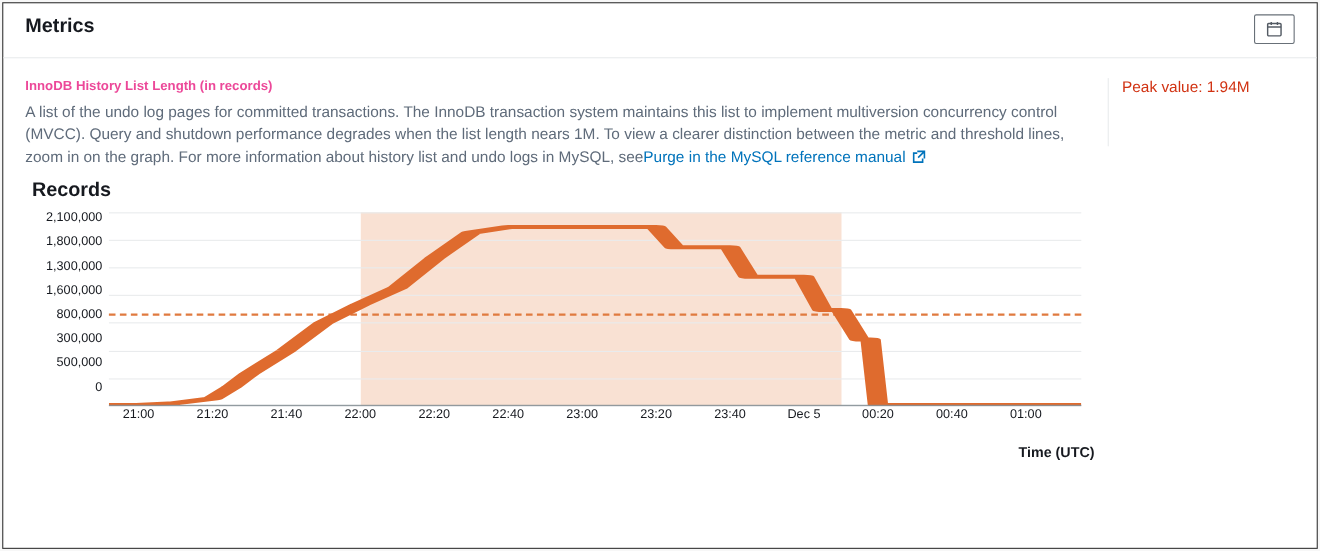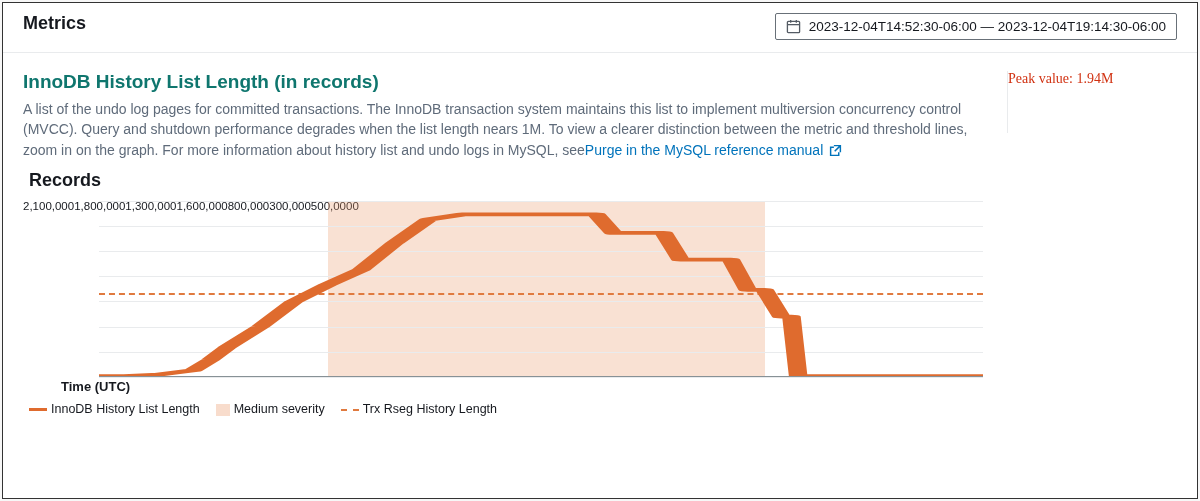--- a/index.html
+++ b/index.html
@@ -5,60 +5,59 @@
   * { box-sizing: border-box; margin: 0; padding: 0; }
   body { font-family: -apple-system, "Segoe UI", Helvetica, Arial, sans-serif; background: #f7f7f7; padding: 2px; }
   .frame { background: #fff; border: 1px solid #333; width: 1196px; height: 497px; }
   .header { display: flex; align-items: flex-start; justify-content: space-between; padding: 10px 20px 12px; border-bottom: 1px solid #e9ebed; gap: 39px; }
   .header h1 { font-size: 18px; font-weight: 700; color: #16191f; }
   .timerange { display: flex; align-items: center; border: 1px solid #687078; border-radius: 2px; padding: 5px 10px; font-size: 13.5px; color: #16191f; gap: 8px; }
   .timerange svg { flex-shrink: 0; }
   .content { display: flex; padding: 18px 20px 12px; gap: 24px; }
   .left { flex: 1; min-width: 0; }
   .right { width: 170px; flex-shrink: 0; padding-top: 0; }
-  .chart-title { font-size: 19px; font-weight: 700; color: #0f766e; margin-bottom: 6px; }
+  .chart-title { font-size: 12px; font-weight: 700; color: #ec4899; margin-bottom: 6px; }
   .chart-desc { font-size: 14px; color: #5f6b7a; line-height: 1.45; margin-bottom: 8px; }
   .chart-desc a { color: #0073bb; text-decoration: none; }
   .ext-icon { display: inline-block; vertical-align: -2px; margin-left: 2px; }
   .peak { color: #d13212; font-size: 14px; margin-bottom: 3px; }
   .thresh { color: #16191f; font-size: 14px; }
   .ylabel-top { font-size: 18px; font-weight: 700; color: #16191f; margin: 6px 0 10px 6px; }
   .plot-wrap { display: flex; }
-  .yaxis { width: 76px; display: flex; flex-direction: row; font-size: 11.5px; color: #16191f; text-align: right; padding-right: 6px; }
+  .yaxis { width: 76px; display: flex; flex-direction: column; font-size: 11.5px; color: #16191f; text-align: right; padding-right: 6px; }
   .yaxis div { height: 22px; line-height: 1; }
   .plot { position: relative; flex: 1; height: 176px; margin-right: 12px; }
   .grid-line { position: absolute; left: 0; right: 0; border-top: 1px solid #e9ebed; }
   .severity-band { position: absolute; top: 0; bottom: 0; background: rgba(236, 156, 108, 0.30); }
   .threshold-line { position: absolute; left: 0; right: 0; border-top: 2px dashed #e07a3f; }
   svg.series { position: absolute; inset: 0; width: 100%; height: 100%; }
   .series path { fill: none; stroke: #df6b2e; stroke-width: 2.1; stroke-linejoin: round; }
   .baseline { position: absolute; left: 0; right: 0; bottom: 0; border-top: 1px solid #879196; }
   .xaxis { display: flex; margin-left: 76px; margin-right: 12px; position: relative; height: 30px; margin-top: 2px; }
   .xaxis .tick { position: absolute; font-size: 11.5px; color: #16191f; transform: translateX(-50%); top: 0; }
-  .xlabel { text-align: left; font-size: 13px; font-weight: 700; color: #16191f; margin: 2px 0 8px 38px; }
+  .xlabel { text-align: right; font-size: 13px; font-weight: 700; color: #16191f; margin: 2px 0 8px 38px; }
   .legend { display: flex; align-items: center; gap: 16px; font-size: 12.5px; color: #16191f; margin-left: 6px; }
   .leg-line { display: inline-block; width: 18px; height: 2.5px; background: #df6b2e; vertical-align: middle; margin-right: 4px; }
   .leg-box { display: inline-block; width: 14px; height: 12px; background: rgba(236,156,108,0.35); vertical-align: middle; margin-right: 4px; }
   .leg-dash { display: inline-block; width: 18px; height: 0; border-top: 2px dashed #e07a3f; vertical-align: middle; margin-right: 4px; }
-  .sep { border-left: 1px solid #e9ebed; margin-left: -12px; height: 62px; font-family: Liberation Serif, serif; }
+  .sep { border-left: 1px solid #e9ebed; margin-left: -12px; padding-left: 12px; height: 62px; }
 </style>
 </head>
 <body>
 
 <div class="frame">
   <div class="header">
     <h1>Metrics</h1>
     <div class="timerange">
       <svg width="15" height="15" viewBox="0 0 16 16">
           <rect x="1.5" y="2.5" width="13" height="12" rx="1" fill="none" stroke="#545b64" stroke-width="1.4"></rect>
           <line x1="1.5" y1="6" x2="14.5" y2="6" stroke="#545b64" stroke-width="1.4"></line>
           <line x1="5" y1="1" x2="5" y2="4" stroke="#545b64" stroke-width="1.4"></line>
           <line x1="11" y1="1" x2="11" y2="4" stroke="#545b64" stroke-width="1.4"></line>
         </svg>
-      <span>2023-12-04T14:52:30-06:00 — 2023-12-04T19:14:30-06:00</span>
     </div>
   </div>
 
   <div class="content">
     <div class="left">
       <div class="chart-title">InnoDB History List Length (in records)</div>
       <div class="chart-desc">
         <span>A list of the undo log pages for committed transactions. The InnoDB transaction system maintains this list to implement multiversion concurrency control (MVCC). Query and shutdown performance degrades when the list length nears 1M. To view a clearer distinction between the metric and threshold lines, zoom in on the graph. For more information about history list and undo logs in MySQL, see</span><a href="#"><span>Purge in the MySQL reference manual</span>
         <span class="ext-icon"><svg width="13" height="13" viewBox="0 0 16 16">
                 <path d="M6 2h8v8M14 2L7 9" stroke="#0073bb" stroke-width="1.8" fill="none"></path>
@@ -92,26 +91,36 @@
               <div class="grid-line" style="top: 100%;"></div>
             </div>
           <div class="threshold-line" id="threshold" style="top: 52.381%;"></div>
           <svg class="series" id="series-svg" viewBox="0 0 100 100" preserveAspectRatio="none">
               <path id="series-path" d="M0.00 99.52 L3.04 99.52 L6.84 98.57 L10.65 96.19 L12.55 90.48 L14.45 83.33 L18.25 71.43 L22.05 57.14 L25.86 47.62 L29.66 39.05 L33.46 23.81 L37.26 10.48 L41.06 7.62 L48.67 7.62 L56.27 7.62 L58.17 18.10 L63.88 18.10 L65.78 33.33 L71.48 33.33 L73.38 50.48 L75.29 50.48 L77.19 65.71 L78.33 65.71 L79.09 99.52 L100.00 99.52 "></path>
             </svg>
           <div class="baseline"></div>
         </div>
       </div>
 
+      <div class="xaxis" id="xaxis">
+          <span class="tick" style="left: 3.04183%;">21:00</span>
+          <span class="tick" style="left: 10.6464%;">21:20</span>
+          <span class="tick" style="left: 18.251%;">21:40</span>
+          <span class="tick" style="left: 25.8555%;">22:00</span>
+          <span class="tick" style="left: 33.4601%;">22:20</span>
+          <span class="tick" style="left: 41.0646%;">22:40</span>
+          <span class="tick" style="left: 48.6692%;">23:00</span>
+          <span class="tick" style="left: 56.2738%;">23:20</span>
+          <span class="tick" style="left: 63.8783%;">23:40</span>
+          <span class="tick" style="left: 71.4829%;">Dec 5</span>
+          <span class="tick" style="left: 79.0875%;">00:20</span>
+          <span class="tick" style="left: 86.692%;">00:40</span>
+          <span class="tick" style="left: 94.2966%;">01:00</span>
+        </div>
       <div class="xlabel">Time (UTC)</div>
 
-      <div class="legend">
-        <span><span class="leg-line"></span><span>InnoDB History List Length</span></span>
-        <span><span class="leg-box"></span><span>Medium severity</span></span>
-        <span><span class="leg-dash"></span><span>Trx Rseg History Length</span></span>
-      </div>
     </div>
 
     <div class="right sep">
       <div class="peak">Peak value: 1.94M</div>
     </div>
   </div>
 </div>
 
 </body></html>

